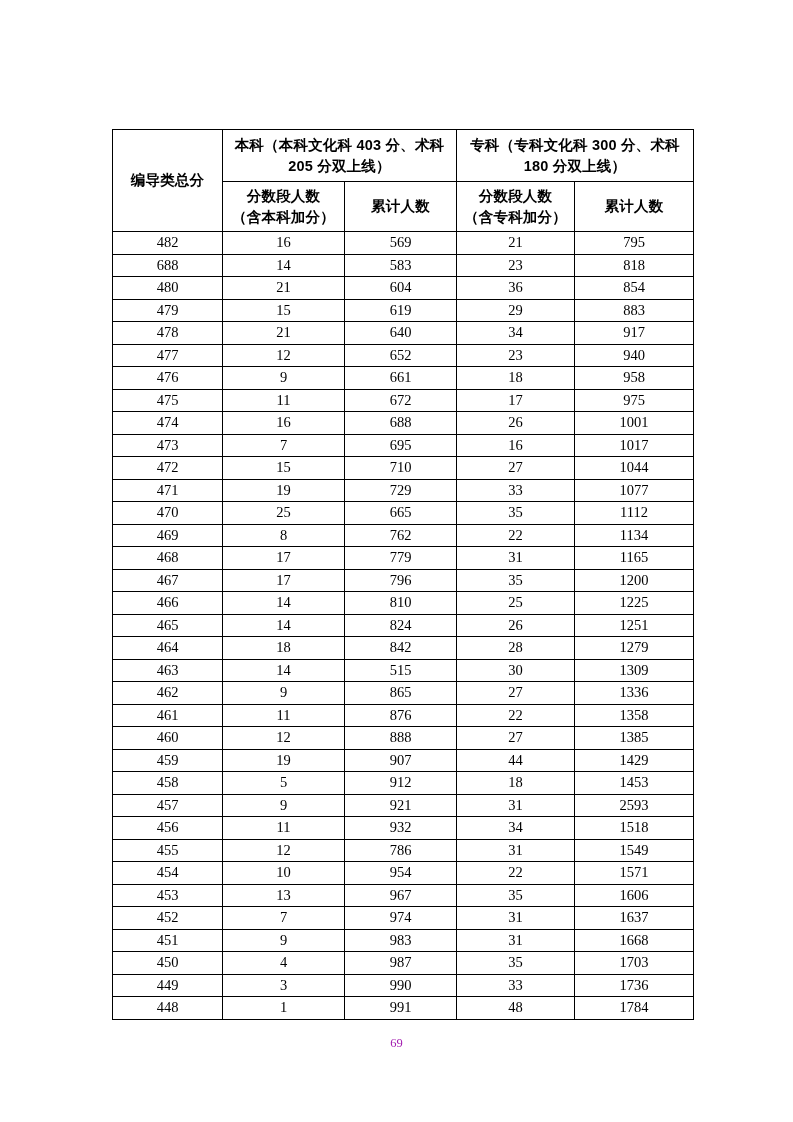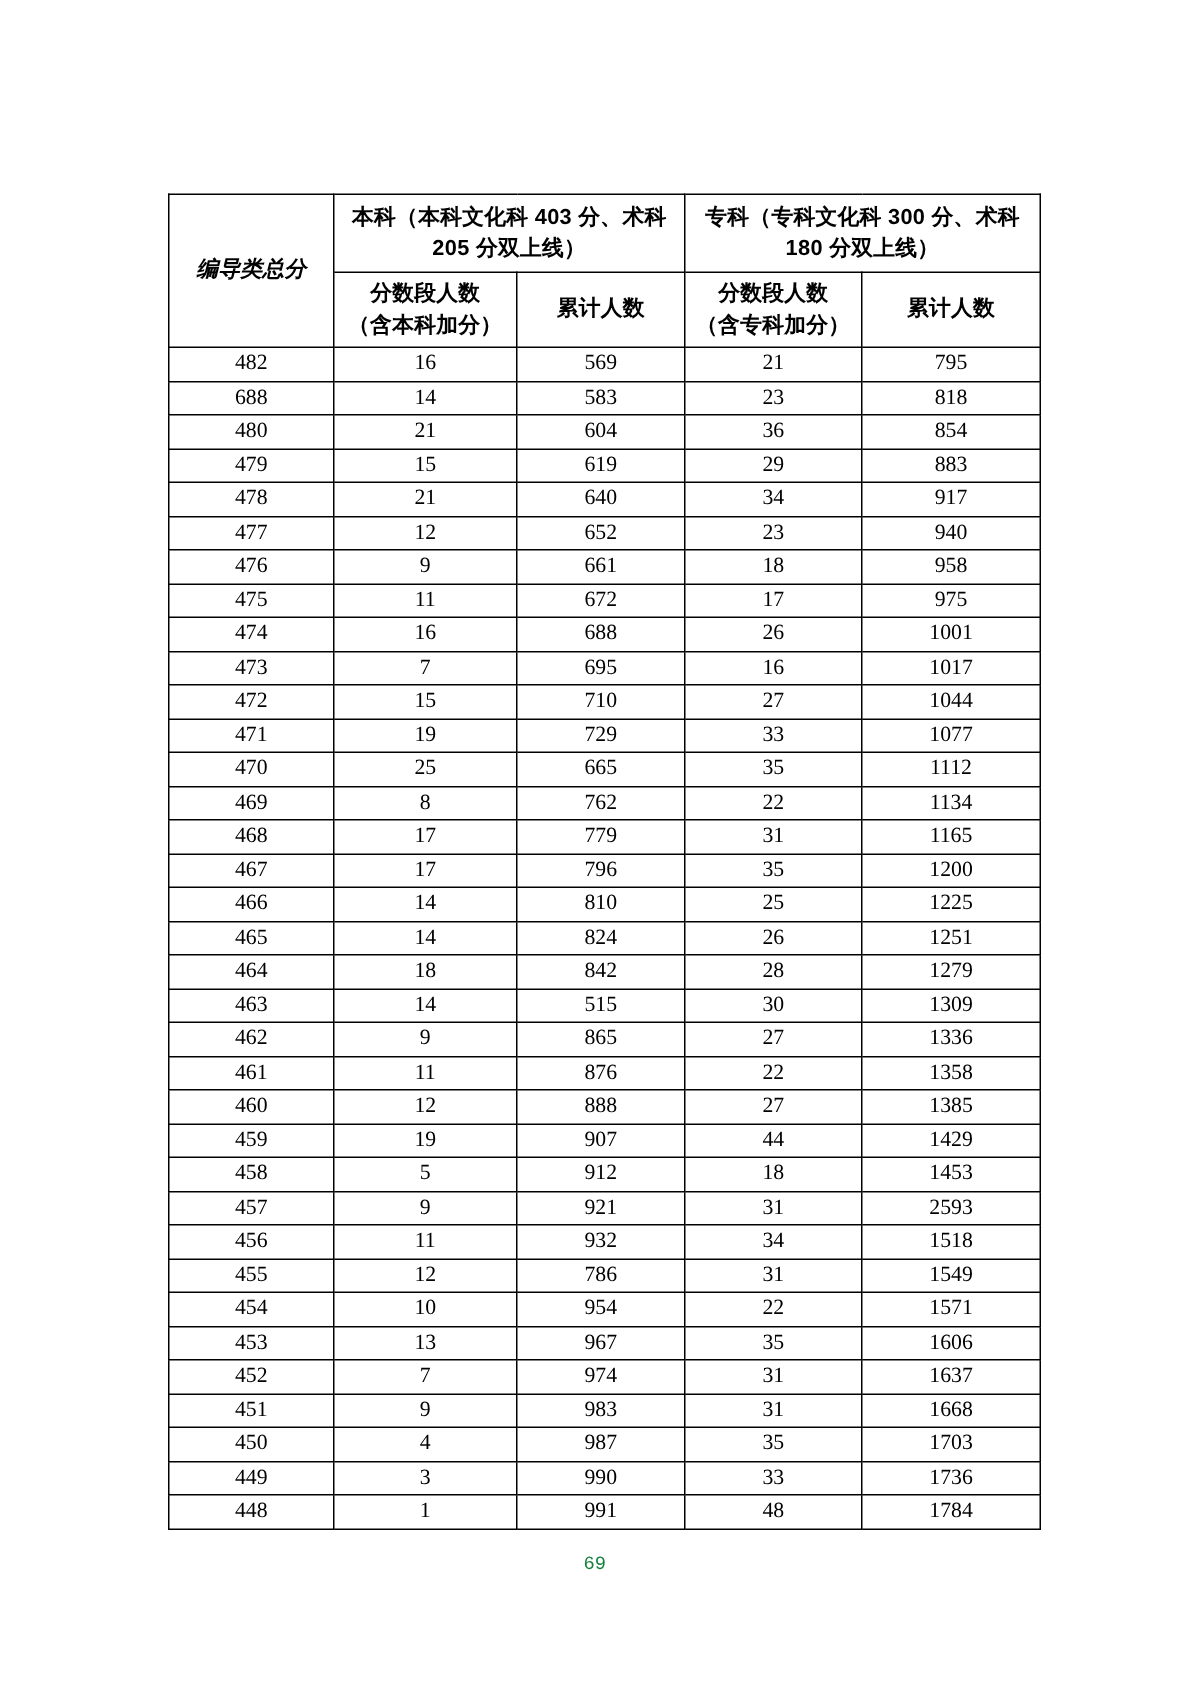--- a/index.html
+++ b/index.html
@@ -60,21 +60,20 @@
 
   th.group-head {
     height: 47px;
     font-size: 14.5px;
     margin-top: 16px;
   }
 
   th.row-head {
     height: 94px;
     font-size: 15px;
-    font-style: italic;
   }
 
   th.sub-head {
     height: 45px;
     font-size: 14.5px;
   }
 
   th.sub-head .l1,
   th.sub-head .l2 {
     display: block;
@@ -89,23 +88,23 @@
     line-height: 21.5px;
   }
 
   
   #page-number {
     position: absolute;
     left: 0;
     top: 1036px;
     width: 793px;
     text-align: center;
-    font-family: Liberation Mono, monospace;
+    font-family: Liberation Serif, serif;
     font-size: 12.5px;
-    color: #15803d;
+    color: #a21caf;
   }
 </style>
 </head>
 <body>
 
 <div id="page">
 
   <table id="score-table">
     <colgroup>
       <col class="c-score">

